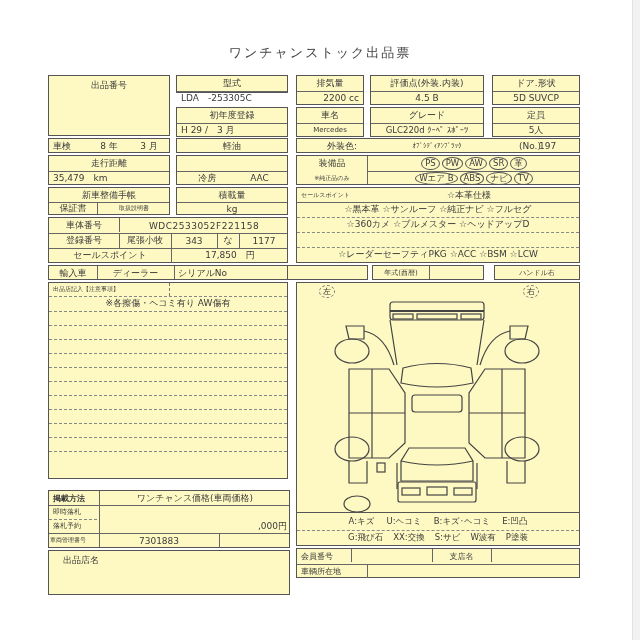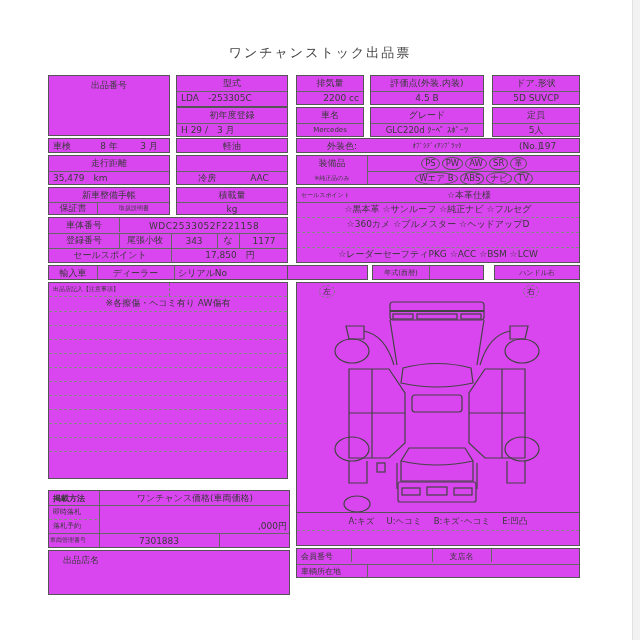--- a/index.html
+++ b/index.html
@@ -2,21 +2,21 @@
 <html><head>
 <meta charset="utf-8">
 <style>
   html, body { margin: 0; padding: 0; }
   body {
     width: 640px; height: 640px; background: #ffffff; position: relative; overflow: hidden;
     font-family: "DejaVu Sans", sans-serif; color: #3a3a3a;
   }
   .edge-right { position: absolute; left: 632px; top: 0; width: 8px; height: 640px; background: #f2f2f2; border-left: 1px solid #e2e2e2; }
   .title { position: absolute; left: 0; width: 640px; top: 44px; text-align: center; font-size: 13px; letter-spacing: 2px; color: #444; }
-  .box { position: absolute; border: 1px solid #555; box-sizing: border-box; background: #d946ef; }
+  .box { position: absolute; border: 1px solid #555; box-sizing: border-box; background: #fef9c3; }
   .box.thick { border-width: 1.6px; }
   .c { position: absolute; box-sizing: border-box; display: flex; align-items: center; justify-content: center; font-size: 9px; white-space: nowrap; overflow: hidden; }
   .l { justify-content: flex-start; padding-left: 4px; }
   .r { justify-content: flex-end; padding-right: 4px; }
   .hl { position: absolute; left: 0; right: 0; height: 0; border-top: 1px solid #666; }
   .dl { position: absolute; left: 0; right: 0; height: 0; border-top: 1px dashed #888; }
   .vl { position: absolute; top: 0; bottom: 0; width: 0; border-left: 1px solid #666; }
   .small { font-size: 7px; }
   .tiny { font-size: 6px; }
   .circ { display: inline-block; border: 1px solid #555; border-radius: 50%; padding: 0 3px; margin: 0 1px; font-size: 8.5px; line-height: 11px; }
@@ -27,21 +27,21 @@
 
 <div class="edge-right"></div>
 
 <div class="title">ワンチャンストック出品票</div>
 
 <div class="box thick" style="left:48px;top:75px;width:122px;height:61px;">
   <div class="c" style="left:0;top:2px;width:100%;height:14px;">出品番号</div>
   <div class="c" style="left:0;top:20px;width:100%;height:34px;"></div>
 </div>
 
-<div class="box" style="left:176px;top:75px;width:112px;height:32px;">
+<div class="box" style="left:176px;top:75px;width:112px;height:18px;">
   <div class="c" style="left:0;top:0;width:100%;height:15px;">型式</div>
   <div class="hl" style="top:15px;"></div>
   <div class="c l" style="left:0;top:15px;width:100%;height:14px;">LDA　-253305C</div>
 </div>
 
 <div class="box" style="left:176px;top:107px;width:112px;height:30px;">
   <div class="c" style="left:0;top:0;width:100%;height:15px;">初年度登録</div>
   <div class="hl" style="top:15px;"></div>
   <div class="c l" style="left:0;top:15px;width:100%;height:14px;">H 29 /　3 月</div>
 </div>
@@ -270,20 +270,27 @@
 </div>
 
 <div class="box" style="left:296px;top:512px;width:284px;height:34px;">
   <div class="c" style="left:0;top:0;width:100%;height:17px;font-size:8.5px;gap:12px;">
     <span>A:キズ</span>
     <span>U:ヘコミ</span>
     <span>B:キズ･ヘコミ</span>
     <span>E:凹凸</span>
   </div>
   <div class="dl" style="top:17px;"></div>
+  <div class="c" style="left:0;top:17px;width:100%;height:16px;font-size:8.5px;gap:10px;">
+    <span>G:飛び石</span>
+    <span>XX:交換</span>
+    <span>S:サビ</span>
+    <span>W波有</span>
+    <span>P塗装</span>
+  </div>
 </div>
 
 <div class="box" style="left:48px;top:490px;width:242px;height:58px;">
   <div class="vl" style="left:50px;"></div>
   <div class="c l small" style="left:0;top:0;width:50px;height:14px;font-size:8px;font-weight:bold;">掲載方法</div>
   <div class="c" style="left:50px;top:0;width:192px;height:14px;">ワンチャンス価格(車両価格)</div>
   <div class="hl" style="top:14px;"></div>
   <div class="c l small" style="left:0;top:14px;width:50px;height:14px;">即時落札</div>
   <div class="dl" style="top:28px;right:192px;"></div>
   <div class="c l small" style="left:0;top:28px;width:50px;height:14px;">落札予約</div>

